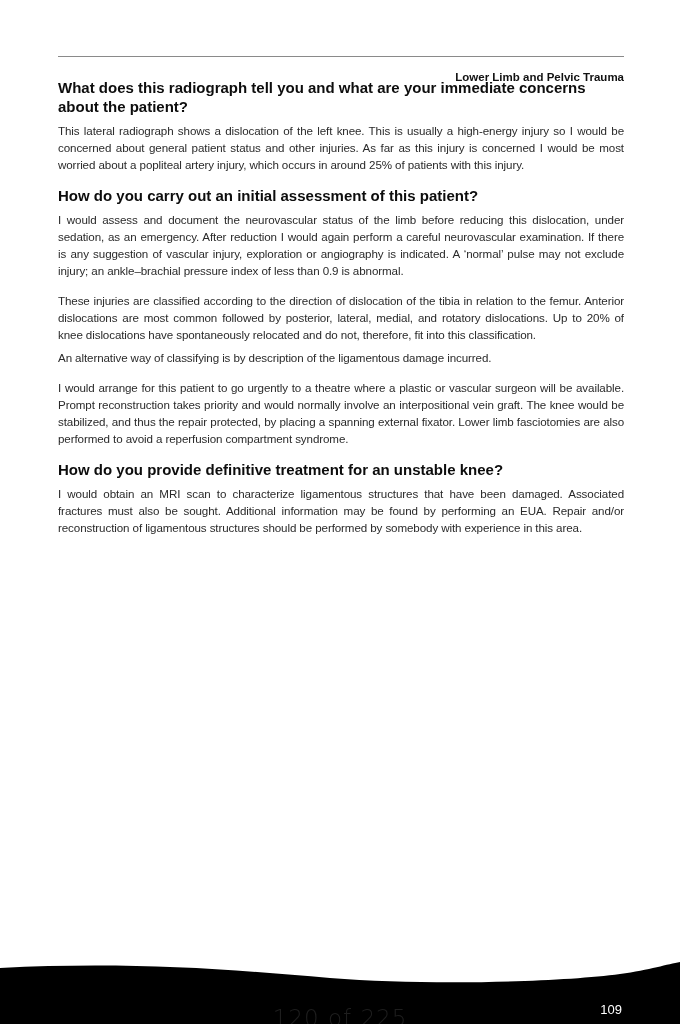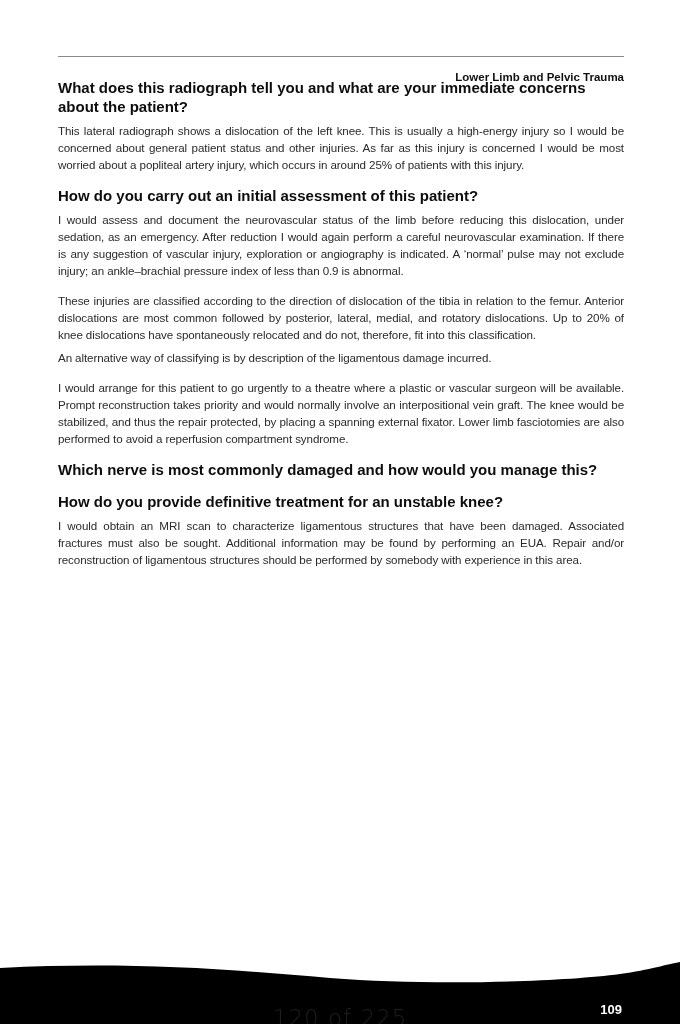--- a/index.html
+++ b/index.html
@@ -4,21 +4,21 @@
 <style>
   html, body { margin:0; padding:0; }
   body { width:680px; height:1024px; background:#ffffff; position:relative; overflow:hidden; font-family:"Liberation Sans", sans-serif; color:#1a1a1a; }
   .header { position:absolute; left:58px; right:56px; top:30px; height:26px; border-bottom:1.5px solid #8a8a8a; }
   .header-title { position:absolute; right:0; top:1px; font-size:11.5px; font-weight:bold; color:#111;margin-top:40px; }
   .content { position:absolute; left:58px; width:566px; top:78px; }
   .q { font-size:15px; font-weight:bold; color:#0d0d0d; line-height:19px; margin:0 0 4px 0; }
   .p { font-size:11.6px; line-height:17px; color:#2a2a2a; margin:6px 0 5px 0; text-align:justify; letter-spacing:-0.1px; }
   .sec { margin-bottom:13px; }
   .footer { position:absolute; left:0; top:960px; width:680px; height:64px; }
-  .page-num { position:absolute; right:58px; top:1002px; color:#fff; font-weight:bold; font-size:13px; }
+  .page-num { position:absolute; right:58px; top:1002px; color:#fff; font-weight:normal; font-size:13px; }
   .page-indicator { position:absolute; left:0; width:680px; text-align:center; top:1005px; color:#1e1e1e; font-size:23px; font-family:"DejaVu Sans", sans-serif; font-weight:300; letter-spacing:1px; }
 </style>
 </head>
 <body>
 
 <div class="header">
   <span class="header-title">Lower Limb and Pelvic Trauma</span>
 </div>
 
 <div class="content">
@@ -31,21 +31,20 @@
     <div class="p">I would assess and document the neurovascular status of the limb before reducing this dislocation, under sedation, as an emergency. After reduction I would again perform a careful neurovascular examination. If there is any suggestion of vascular injury, exploration or angiography is indicated. A ‘normal’ pulse may not exclude injury; an ankle–brachial pressure index of less than 0.9 is abnormal.</div>
   </div>
   <div class="sec">
     <div class="p">These injuries are classified according to the direction of dislocation of the tibia in relation to the femur. Anterior dislocations are most common followed by posterior, lateral, medial, and rotatory dislocations. Up to 20% of knee dislocations have spontaneously relocated and do not, therefore, fit into this classification.</div>
     <div class="p">An alternative way of classifying is by description of the ligamentous damage incurred.</div>
   </div>
   <div class="sec">
     <div class="p">I would arrange for this patient to go urgently to a theatre where a plastic or vascular surgeon will be available. Prompt reconstruction takes priority and would normally involve an interpositional vein graft. The knee would be stabilized, and thus the repair protected, by placing a spanning external fixator. Lower limb fasciotomies are also performed to avoid a reperfusion compartment syndrome.</div>
   </div>
   <div class="sec">
-    <div class="q">Which nerve is most commonly damaged and how would you manage this?</div>
   </div>
   <div class="sec">
     <div class="q">How do you provide definitive treatment for an unstable knee?</div>
     <div class="p">I would obtain an MRI scan to characterize ligamentous structures that have been damaged. Associated fractures must also be sought. Additional information may be found by performing an EUA. Repair and/or reconstruction of ligamentous structures should be performed by somebody with experience in this area.</div>
   </div>
 </div>
 
 <svg class="footer" viewBox="0 0 680 64" preserveAspectRatio="none">
   <path d="M0,8 C120,2 220,8 330,18 C430,26 560,22 620,14 C650,10 668,4 680,2 L680,64 L0,64 Z" fill="#000000"></path>
 </svg>

